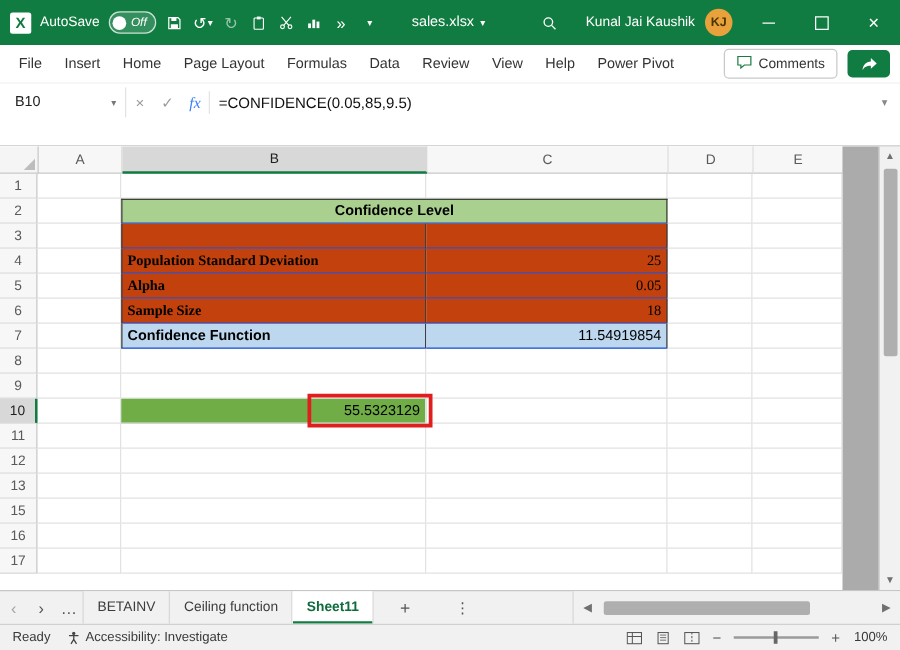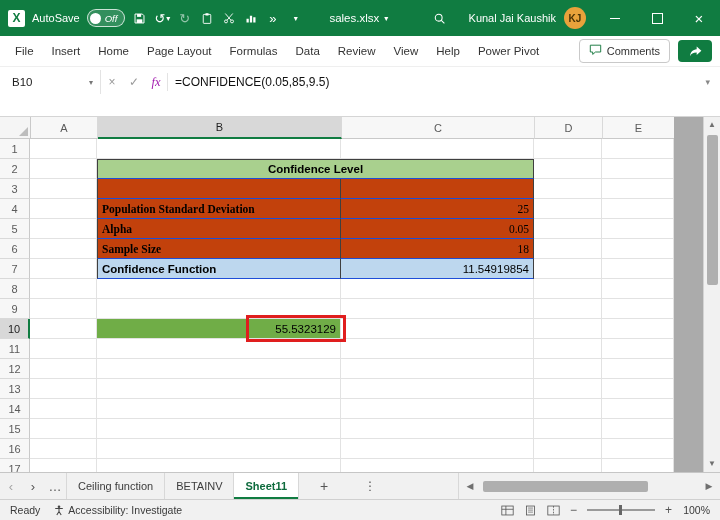--- a/index.html
+++ b/index.html
@@ -28,21 +28,21 @@
   .rtabs{display:flex;align-items:center;height:30px;}
   .rtab{padding:0 9px;font-size:11.5px;color:#333;height:30px;display:flex;align-items:center;white-space:nowrap;}
   .comments-btn{margin-left:auto;display:flex;align-items:center;gap:5px;border:1px solid #C9C9C9;border-radius:4px;height:22px;padding:0 9px;font-size:11px;color:#333;background:#fff;white-space:nowrap;}
   .share-btn{margin-left:8px;width:34px;height:22px;border-radius:4px;background:#107C41;display:flex;align-items:center;justify-content:center;gap:2px;color:#fff;}
 
   
   .fbar{flex:0 0 46px;background:#fff;border-bottom:1px solid #D5D5D5;display:flex;align-items:flex-start;padding:3px 6px 0 0;}
   .namebox{width:88px;height:24px;padding-left:12px;display:flex;align-items:center;font-size:11.5px;color:#222;border-right:1px solid #E3E3E3;}
   .nb-chevron{margin-left:auto;margin-right:7px;font-size:8px;color:#777;}
   .fb-ic{width:22px;height:24px;display:flex;align-items:center;justify-content:center;color:#9A9A9A;font-size:12px;}
-  .fb-ic.fx{font-style:italic;font-family:"Liberation Serif",serif;color:#a21caf;font-size:12.5px;}
+  .fb-ic.fx{font-style:italic;font-family:"Liberation Serif",serif;color:#3b82f6;font-size:12.5px;}
   .fb-divider{width:1px;height:18px;background:#E3E3E3;margin-top:3px;}
   .fb-input{flex:1;padding:5px 8px 0 7px;font-size:12px;color:#111;white-space:nowrap;overflow:hidden;}
   .fb-expand{color:#888;font-size:9px;padding:7px 4px 0 4px;}
 
   
   .gridwrap{flex:1;display:flex;overflow:hidden;background:#fff;}
   .grid-left{flex:0 0 674px;width:674px;display:flex;flex-direction:column;overflow:hidden;}
   .col-row{flex:0 0 22px;height:22px;display:flex;}
   .corner{flex:0 0 30px;width:30px;background:#F5F5F5;border-right:1px solid #C9C9C9;border-bottom:1px solid #C9C9C9;position:relative;}
   .corner:after{content:"";position:absolute;right:2px;bottom:2px;border-left:9px solid transparent;border-bottom:9px solid #BDBDBD;}
@@ -339,28 +339,20 @@
           </div>
           <div class="grow">
             <div class="row-h">13</div>
             <div class="cell" style="width: 67px;"></div>
             <div class="cell" style="width: 244px;"></div>
             <div class="cell" style="width: 193px;"></div>
             <div class="cell" style="width: 68px;"></div>
             <div class="cell" style="width: 72px;"></div>
           </div>
           <div class="grow">
-            <div class="row-h">14</div>
-            <div class="cell" style="width: 67px;"></div>
-            <div class="cell" style="width: 244px;"></div>
-            <div class="cell" style="width: 193px;"></div>
-            <div class="cell" style="width: 68px;"></div>
-            <div class="cell" style="width: 72px;"></div>
-          </div>
-          <div class="grow">
             <div class="row-h">15</div>
             <div class="cell" style="width: 67px;"></div>
             <div class="cell" style="width: 244px;"></div>
             <div class="cell" style="width: 193px;"></div>
             <div class="cell" style="width: 68px;"></div>
             <div class="cell" style="width: 72px;"></div>
           </div>
           <div class="grow">
             <div class="row-h">16</div>
             <div class="cell" style="width: 67px;"></div>
@@ -386,22 +378,22 @@
         <span class="sarrow bottom">▼</span>
       </div>
     </div>
   </div>
 
   <div class="tabbar">
     <span class="nav dim">‹</span>
     <span class="nav">›</span>
     <span class="nav">…</span>
     <div class="stabs">
+        <div class="stab">BETAINV</div>
         <div class="stab">Ceiling function</div>
-        <div class="stab">BETAINV</div>
         <div class="stab active">Sheet11</div>
       </div>
     <span class="nav add">+</span>
     <span class="nav kebab">⋮</span>
     <div class="hscroll">
       <span class="sarrow">◀</span>
       <div class="htrack">
           <div class="hthumb"></div>
         </div>
       <span class="sarrow">▶</span>

